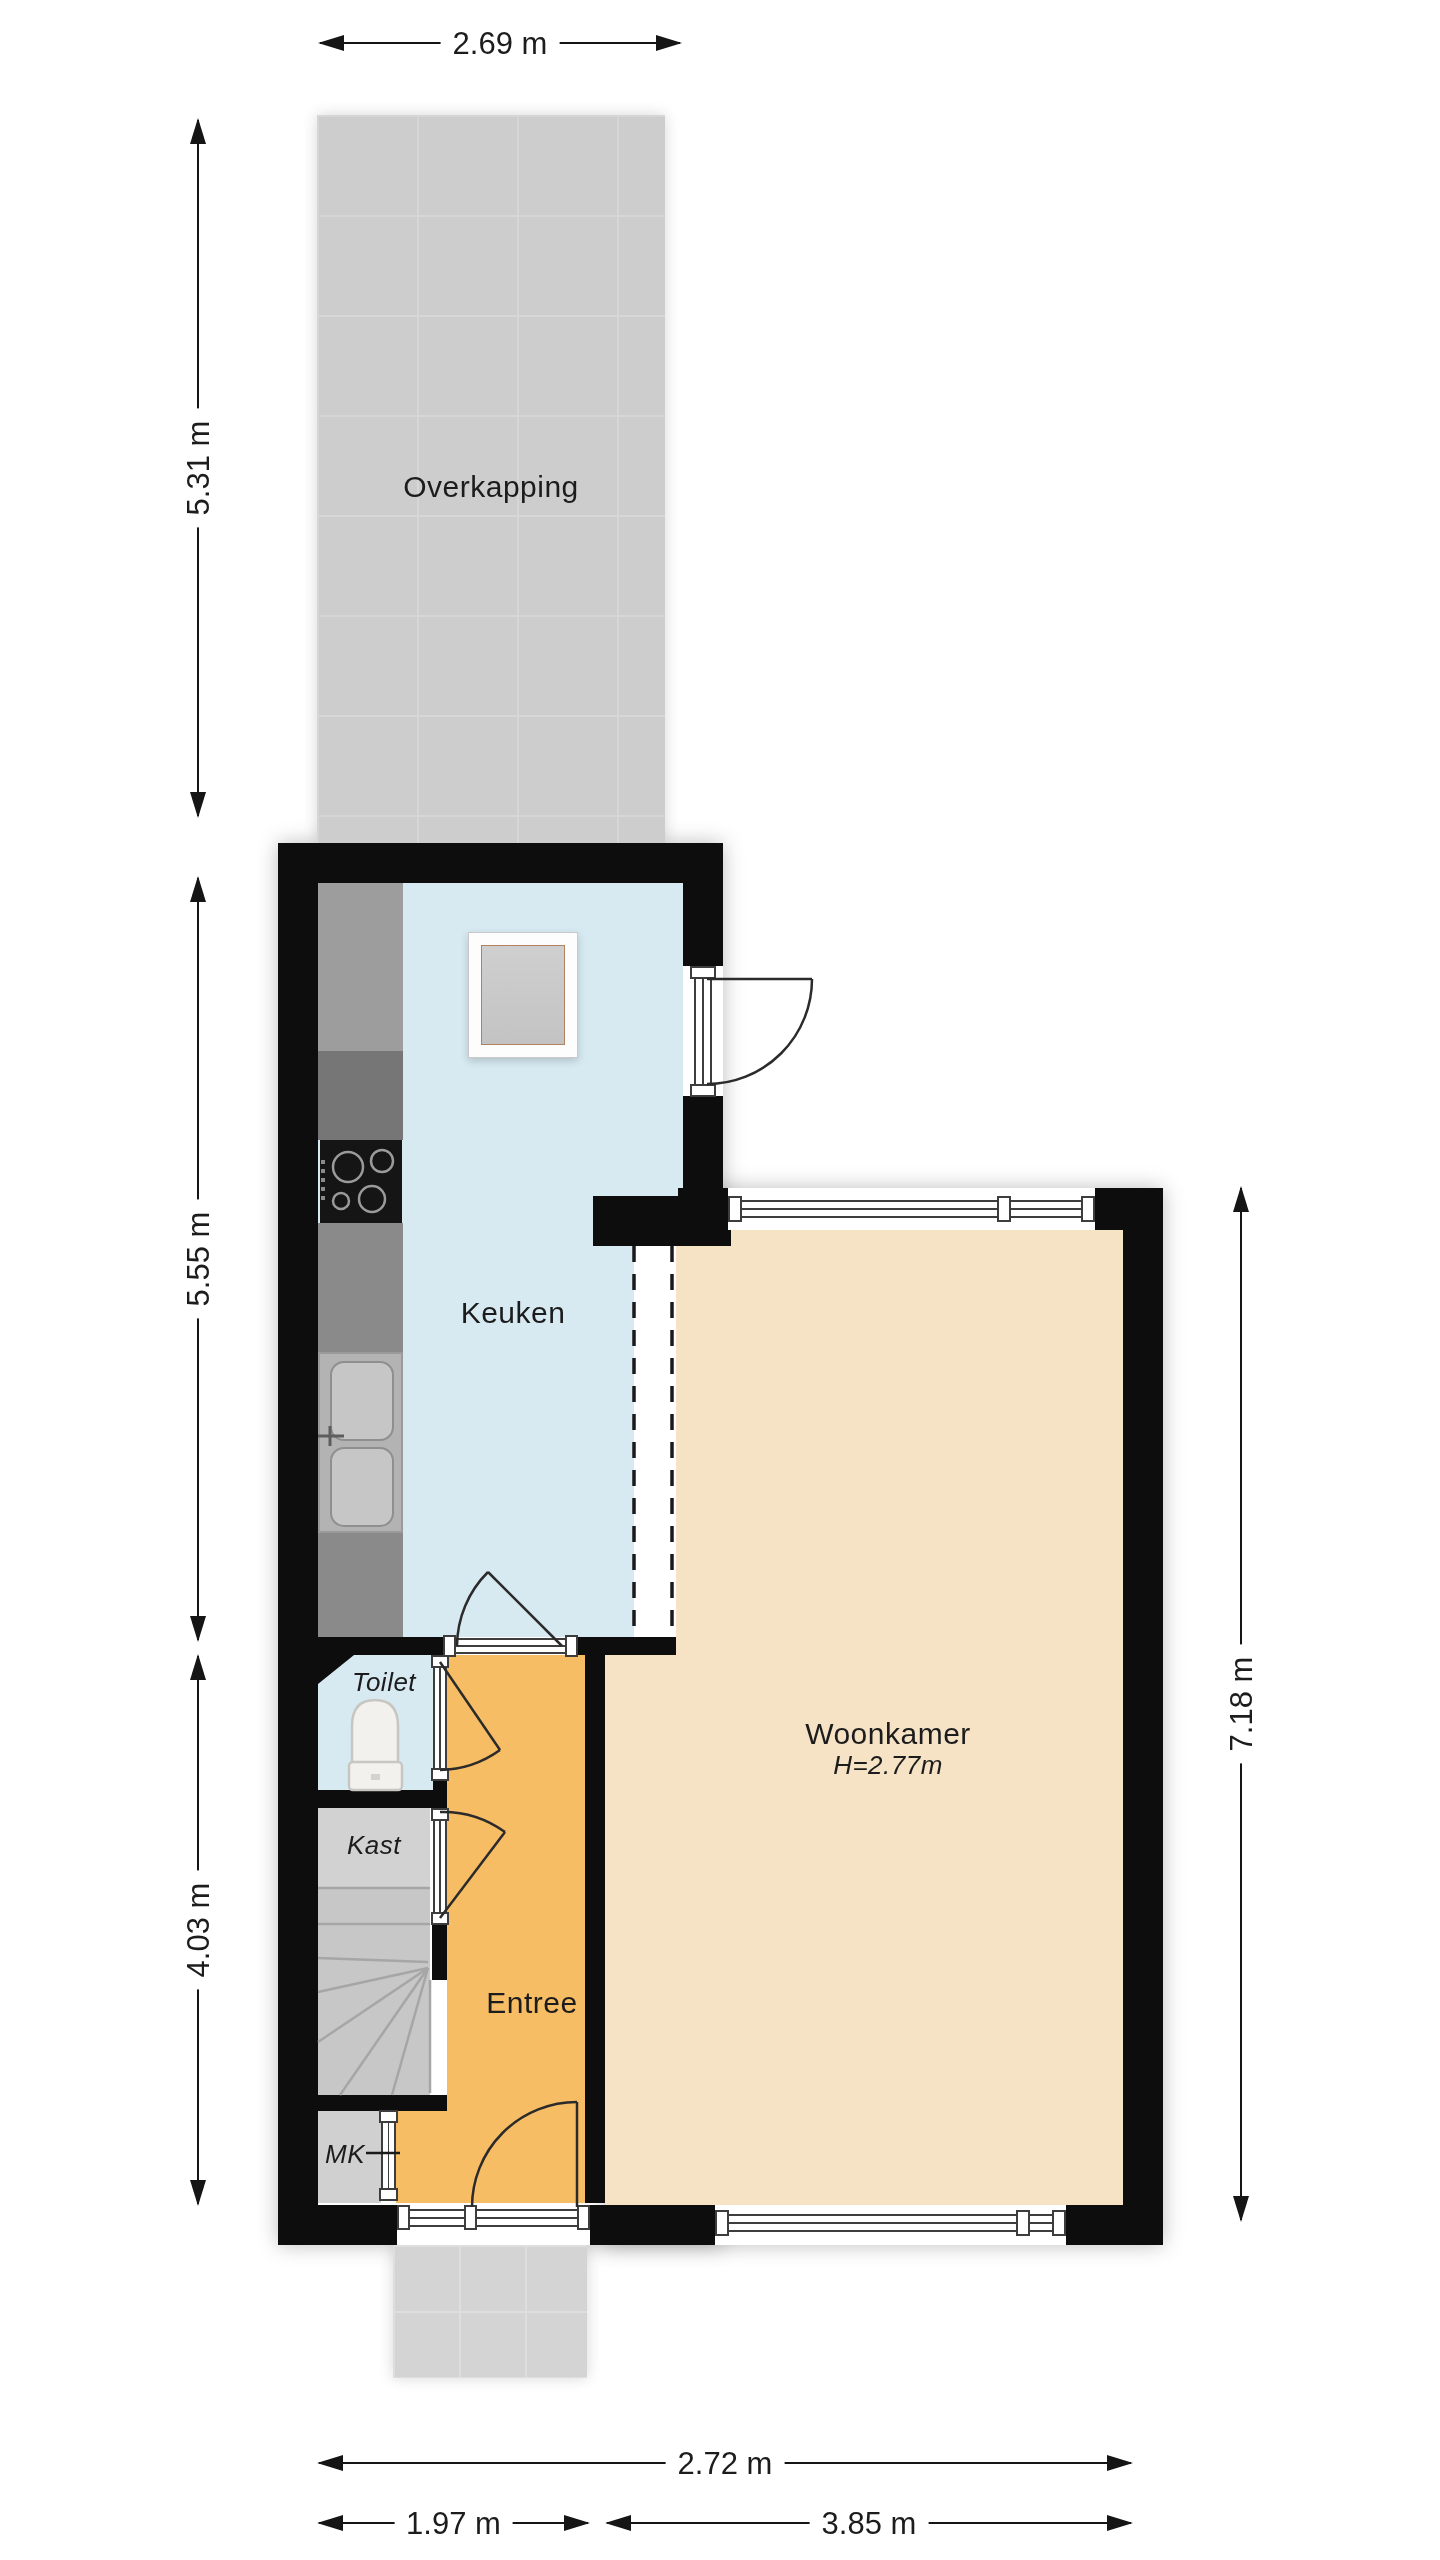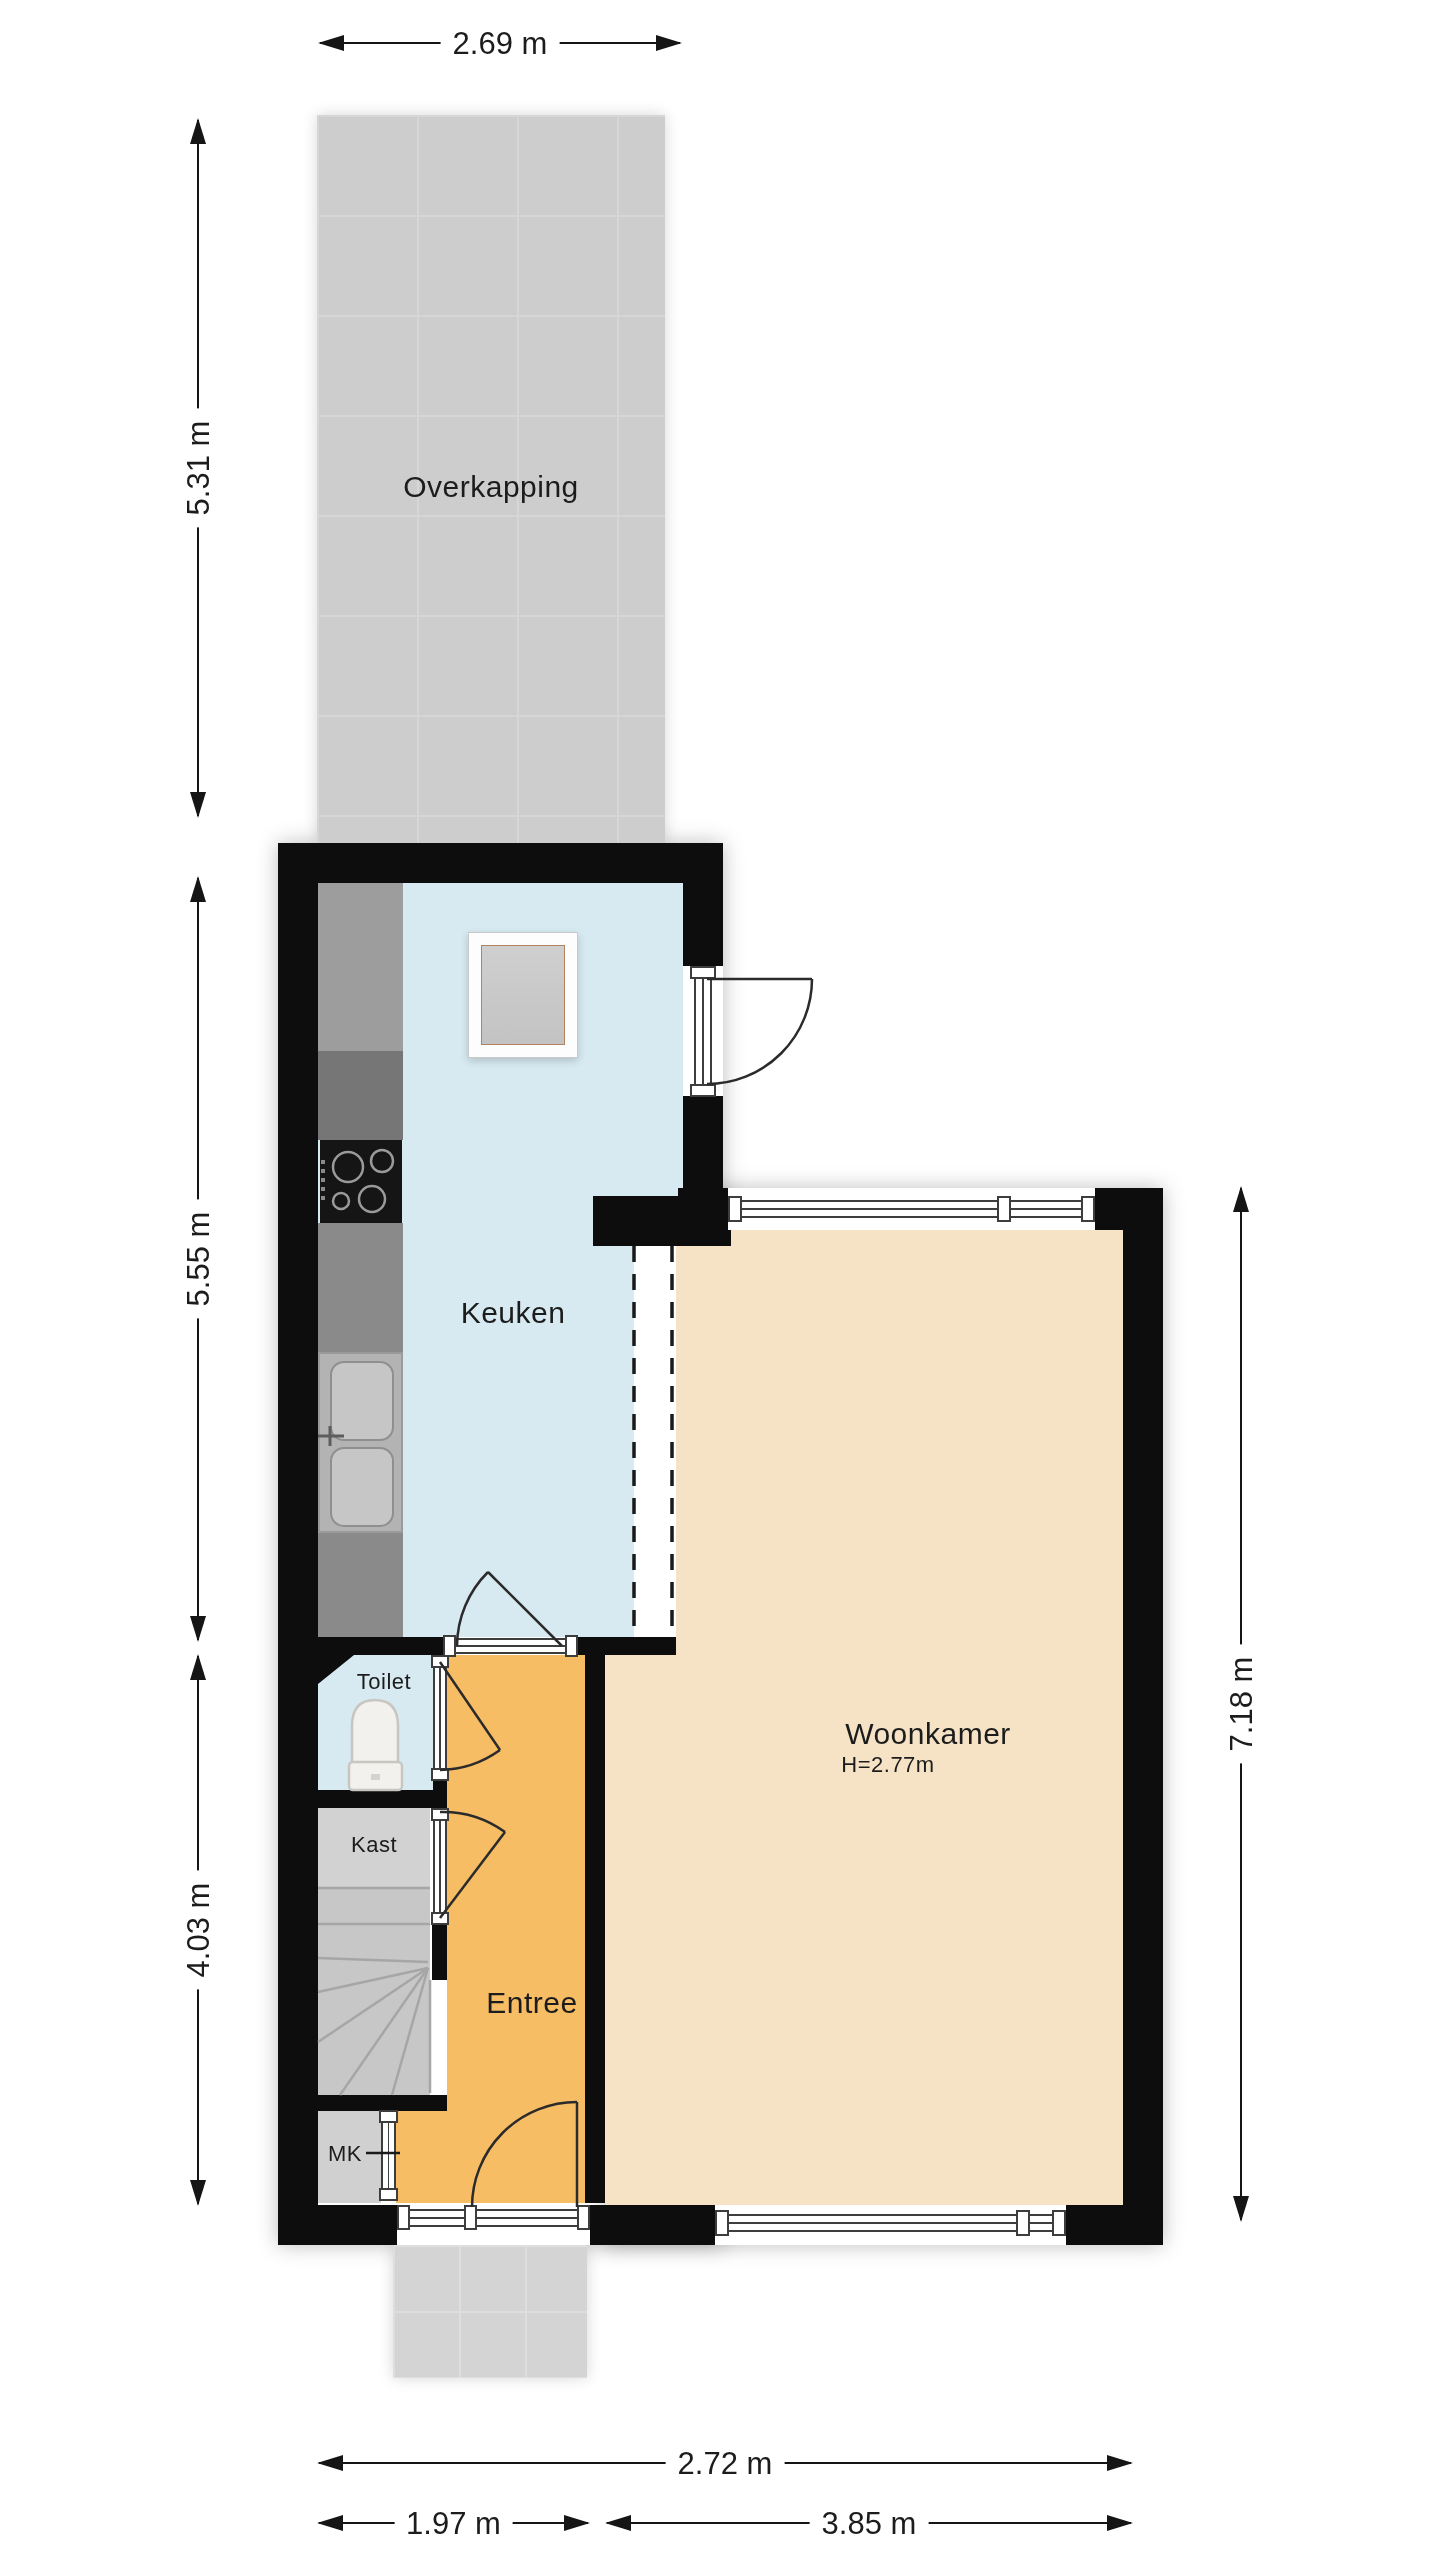--- a/index.html
+++ b/index.html
@@ -6,21 +6,21 @@
   .plan{position:relative;width:1440px;height:2560px;background:#ffffff;overflow:hidden;
         font-family:"Liberation Sans", sans-serif;color:#1c1c1c;}
   .abs{position:absolute;}
   .shadowbox{position:absolute;box-shadow:0 0 20px rgba(0,0,0,0.26);background:#fff;}
   .shadowlite{position:absolute;box-shadow:0 0 14px rgba(0,0,0,0.16);background:#fff;}
   .floor{position:absolute;}
   .tiles{background-image:linear-gradient(#d6d6d6 2px, transparent 2px),linear-gradient(90deg,#d6d6d6 2px, transparent 2px);background-size:100px 100px;}
   .ptiles{background-image:linear-gradient(#dedede 2px, transparent 2px),linear-gradient(90deg,#dedede 2px, transparent 2px);background-size:66px 66px;}
   .wall{position:absolute;background:#0d0d0d;}
   .room-label{position:absolute;transform:translate(-50%,-50%);font-size:30px;letter-spacing:0.5px;white-space:nowrap;}
-  .room-label.sm{font-size:22px;}
+  .room-label.sm{font-size:26px;font-style:italic;}
   .jamb{position:absolute;background:#fff;border:2.5px solid #3d3d3d;box-sizing:border-box;}
   .winband{position:absolute;background:#fff;}
   .hglass{position:absolute;box-sizing:border-box;border-top:2.5px solid #3d3d3d;border-bottom:2.5px solid #3d3d3d;
           background:linear-gradient(to bottom, transparent 0 44%, #3d3d3d 44% 56%, transparent 56%);}
   .vglass{position:absolute;box-sizing:border-box;border-left:2.5px solid #3d3d3d;border-right:2.5px solid #3d3d3d;
           background:linear-gradient(to right, transparent 0 44%, #3d3d3d 44% 56%, transparent 56%);}
   
   .dimh{position:absolute;height:0;border-top:2.5px solid #151515;}
   .dimh::before{content:"";position:absolute;left:-2px;top:-9px;border-top:8px solid transparent;border-bottom:8px solid transparent;border-right:26px solid #151515;}
   .dimh::after{content:"";position:absolute;right:-2px;top:-9px;border-top:8px solid transparent;border-bottom:8px solid transparent;border-left:26px solid #151515;}
@@ -190,21 +190,21 @@
 
     <line x1="366" y1="2153" x2="400" y2="2153" stroke="#1a1a1a" stroke-width="2.5"></line>
   </svg>
 
   <span class="room-label" style="left:491px;top:487px;">Overkapping</span>
   <span class="room-label" style="left:513px;top:1313px;">Keuken</span>
   <span class="room-label sm" style="left:384px;top:1682px;">Toilet</span>
   <span class="room-label sm" style="left:374px;top:1845px;">Kast</span>
   <span class="room-label" style="left:532px;top:2003px;">Entree</span>
   <span class="room-label sm" style="left:345px;top:2154px;">MK</span>
-  <span class="room-label" style="left:928px;top:1734px;">Woonkamer</span>
+  <span class="room-label" style="left:888px;top:1734px;">Woonkamer</span>
   <span class="room-label sm" style="left:888px;top:1765px;">H=2.77m</span>
 
   <div class="dimh" style="left:320px;top:42px;width:360px;">
     <span class="dimlabel">2.69 m</span>
   </div>
   <div class="dimv" style="left:197px;top:120px;height:696px;">
     <span class="dimlabel">5.31 m</span>
   </div>
   <div class="dimv" style="left:197px;top:878px;height:762px;">
     <span class="dimlabel">5.55 m</span>

